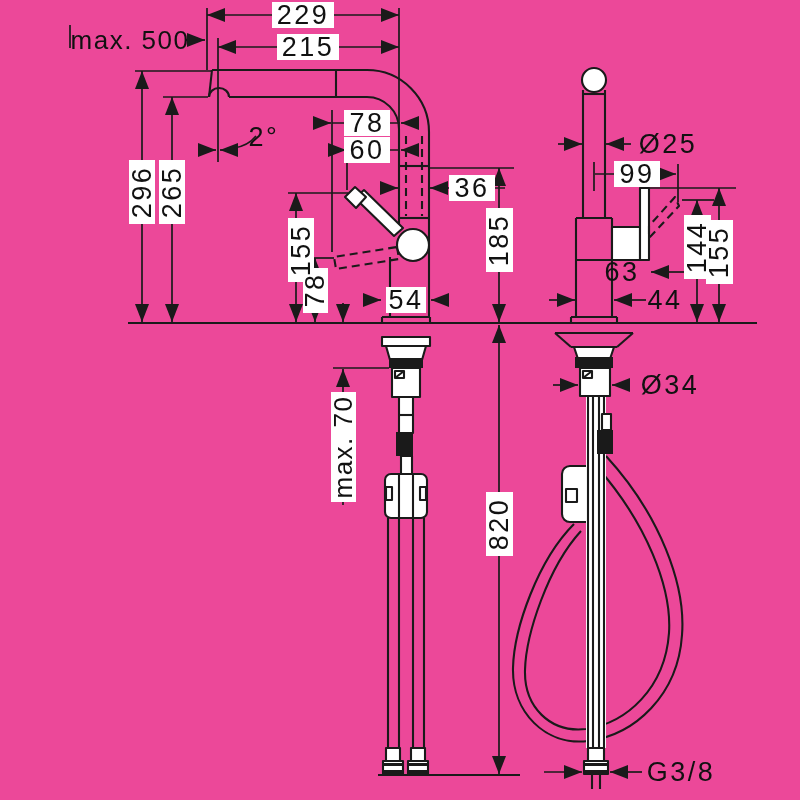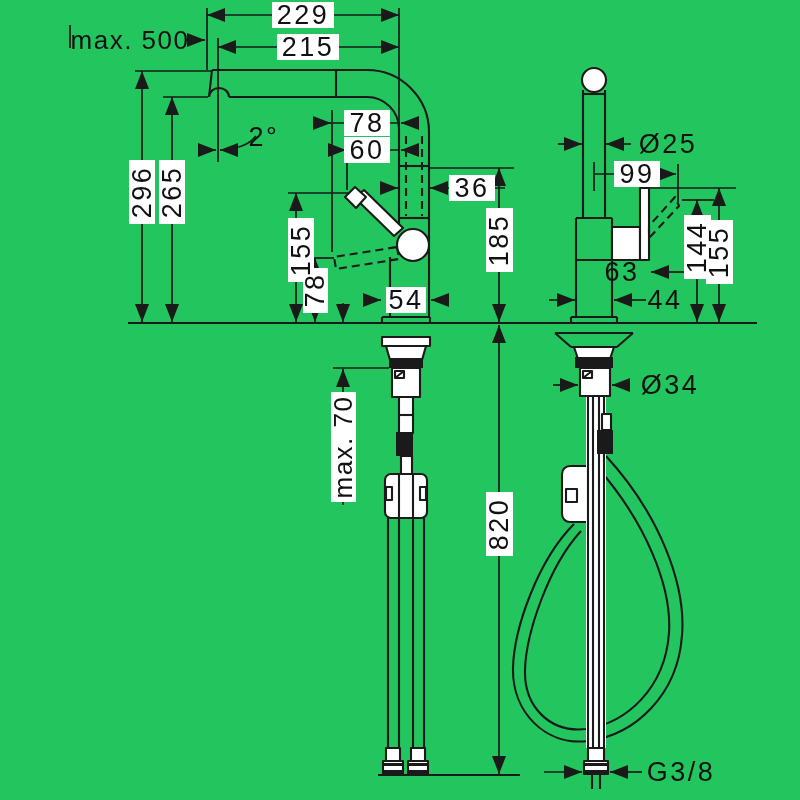--- a/index.html
+++ b/index.html
@@ -1,16 +1,16 @@
 <!DOCTYPE html>
 <html><head>
 <meta charset="utf-8">
 <style>
   html,body{margin:0;padding:0;background:#fff;}
-  .stage{width:800px;height:800px;background:#22c55e;position:relative;font-family:"Liberation Sans",sans-serif;}
+  .stage{width:800px;height:800px;background:#ec4899;position:relative;font-family:"Liberation Sans",sans-serif;}
   svg{display:block;}
   .o{stroke:#1a1a1a;stroke-width:2.1;fill:none;stroke-linejoin:round;}
   .of{stroke:#1a1a1a;stroke-width:2.1;fill:#ffffff;stroke-linejoin:round;}
   .blk{fill:#1a1a1a;stroke:none;}
   .d{stroke:#1a1a1a;stroke-width:1.7;fill:none;}
   .dsh{stroke-dasharray:8 5;}
   .bg{fill:#ffffff;stroke:none;}
   .t{font-family:"Liberation Sans",sans-serif;font-size:27px;letter-spacing:2.5px;fill:#111;}
   .ts{font-family:"Liberation Sans",sans-serif;font-size:26px;letter-spacing:1.5px;fill:#111;}
 </style>

